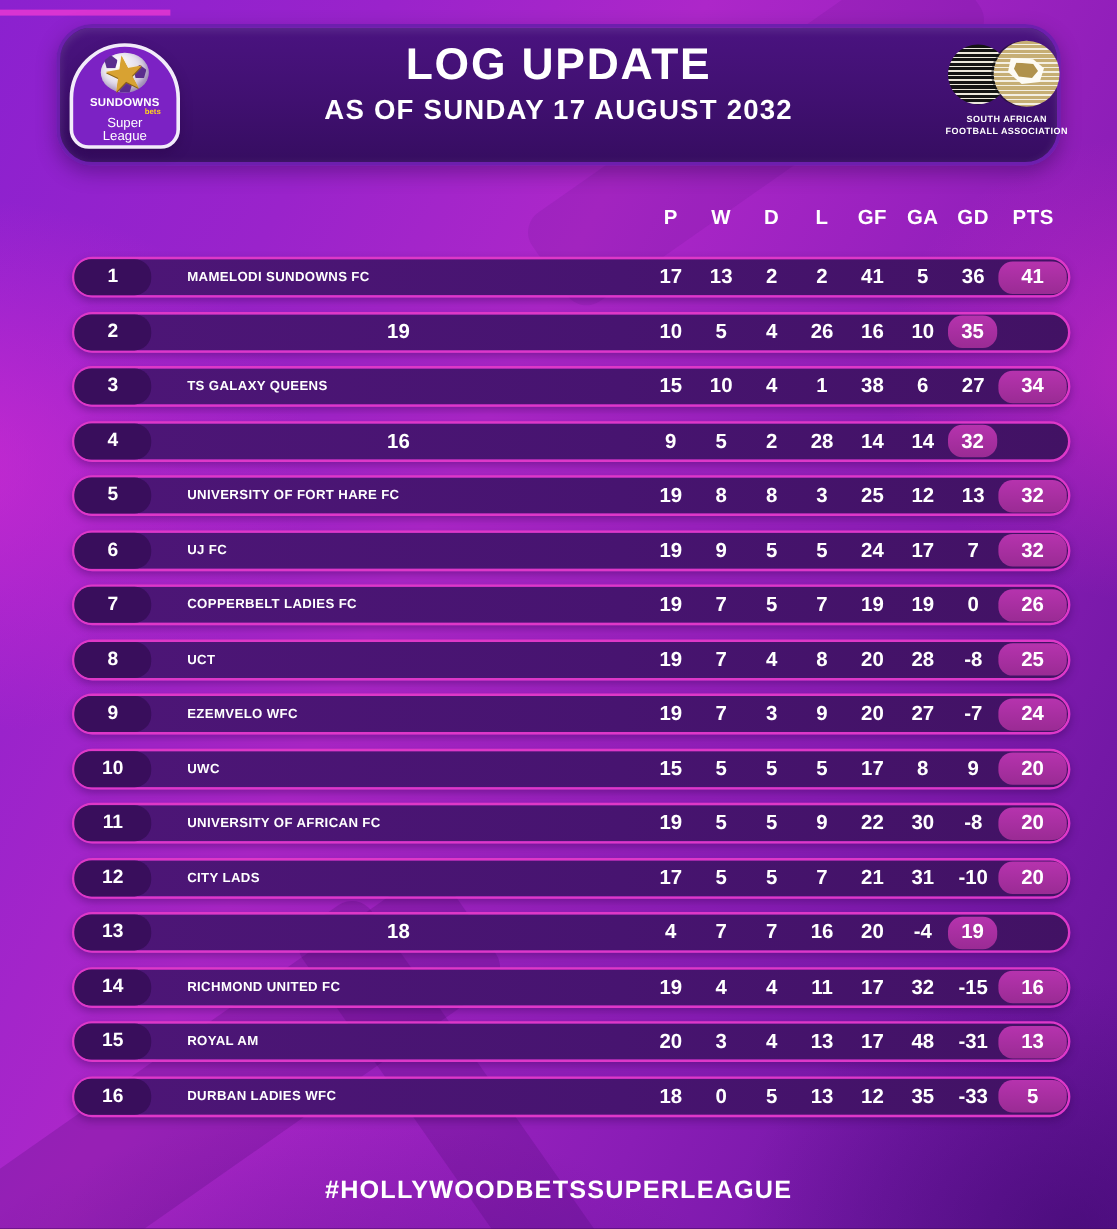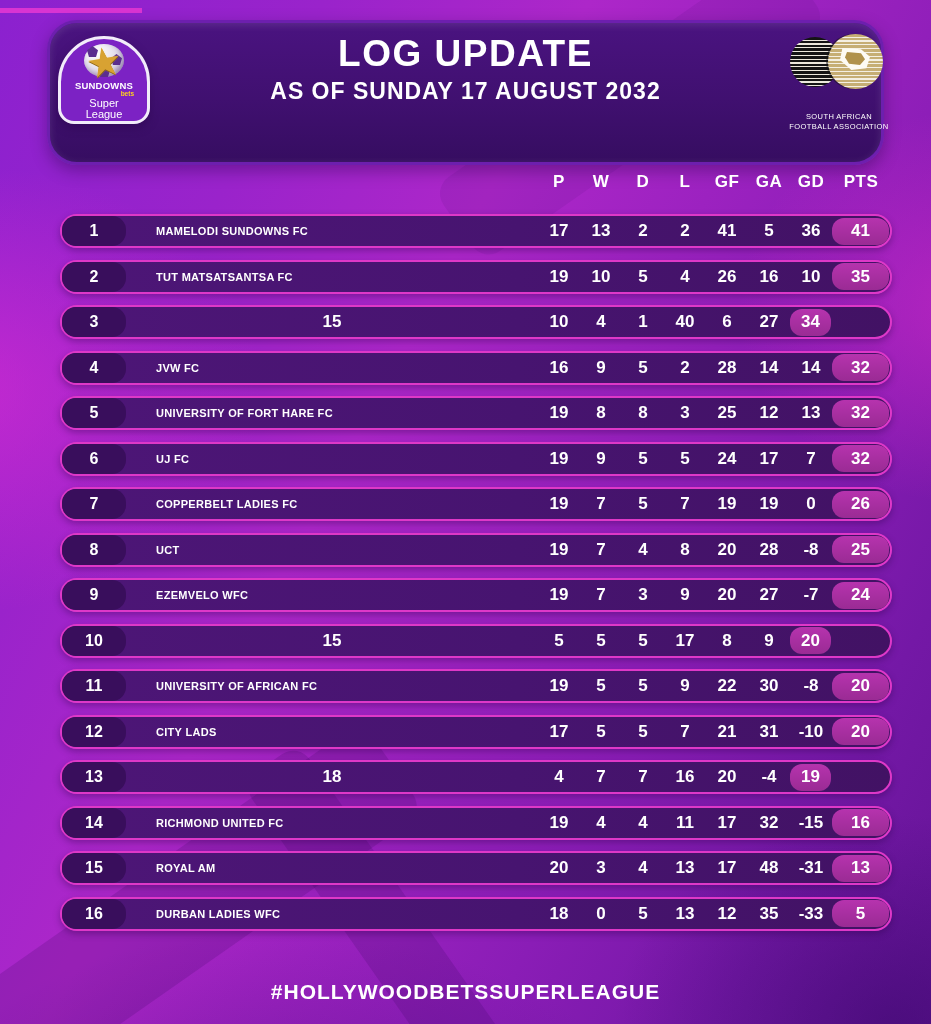--- a/index.html
+++ b/index.html
@@ -16,21 +16,21 @@
       linear-gradient(118deg, #8b21cf 0%, #9a23cb 22%, #ad27c9 40%, #9c22c0 55%, #8a1db6 70%, #7418a6 85%, #641496 100%);
   }
   .bg-stripe { position:absolute; background:rgba(55,8,95,0.18); transform:rotate(-35deg); border-radius:20px; }
   .bg-stripe.s1 { left:-80px; top:860px; width:520px; height:110px; }
   .bg-stripe.s2 { left:180px; top:900px; width:420px; height:70px; transform:rotate(55deg); }
   .bg-stripe.s3 { left:420px; top:60px; width:420px; height:90px; opacity:.5; }
   .top-streak { position:absolute; left:0; top:8px; width:142px; height:5px; background:#e637d2; opacity:.85; }
 
   
   .banner {
-    position:absolute; left:47px; top:20px; width:837px; height:145px;
+    position:absolute; left:47px; top:20px; width:837px; height:118px;
     border-radius:30px;
     background: linear-gradient(180deg, #4a1380 0%, #401070 55%, #360d61 100%);
     border:3px solid #6d1fae;
     box-shadow: inset 0 2px 8px rgba(255,255,255,0.12), 0 6px 16px rgba(30,0,60,0.35);
   }
   .titles { position:absolute; left:0; top:10px; width:100%; text-align:center; color:#fff; }
   .title { font-size:37px; font-weight:800; letter-spacing:1.5px; }
   .subtitle { font-size:23px; font-weight:800; letter-spacing:1px; margin-top:3px; }
 
   
@@ -61,21 +61,21 @@
   .safa-balls { position:relative; height:58px; }
   .safa-ball-l { position:absolute; left:12px; top:3px; width:50px; height:50px; border-radius:50%;
     background: repeating-linear-gradient(180deg, #141414 0 2.6px, #ece8dc 2.6px 3.8px); }
   .safa-ball-r { position:absolute; left:50px; top:0; width:55px; height:55px; border-radius:50%;
     background: repeating-linear-gradient(180deg, #c6ae74 0 2.6px, #f4efe2 2.6px 3.8px);
     box-shadow:-2px 0 0 rgba(20,20,20,.5); }
   .sa-map { position:absolute; left:12px; top:14px; width:30px; height:22px; background:#fdfbf4;
     clip-path:polygon(8% 0,70% 6%,100% 40%,88% 92%,38% 100%,0 55%); }
   .sa-map-inner { position:absolute; left:5px; top:4px; width:20px; height:13px; background:#b0924c;
     clip-path:polygon(10% 0,80% 10%,100% 55%,75% 100%,20% 90%,0 40%); }
-  .safa-text { margin-top:20px; color:#fff; font-size:7.5px; font-weight:400; letter-spacing:.4px; line-height:1.3; }
+  .safa-text { margin-top:3px; color:#fff; font-size:7.5px; font-weight:700; letter-spacing:.4px; line-height:1.3; }
 
   
   .col-headers {
     position:absolute; left:62px; top:169px; width:828px; height:26px;
     display:grid; grid-template-columns:64px 1fr repeat(7, 42px) 58px;
     align-items:center; color:#fff; font-size:17px; font-weight:800; letter-spacing:.5px;
     text-align:center; z-index:2;
   }
 
   
@@ -177,52 +177,51 @@
     <div class="stat">5</div>
     <div class="stat">36</div>
     <div class="pts-cell">
       <span class="pts-val">41</span>
     </div>
   </div>
       <div class="row">
     <div class="pos-cell">
       <span class="pos-num">2</span>
     </div>
-    <div class="team">TUT MATSATSANTSA FC</div>
     <div class="stat">19</div>
     <div class="stat">10</div>
     <div class="stat">5</div>
     <div class="stat">4</div>
     <div class="stat">26</div>
     <div class="stat">16</div>
     <div class="stat">10</div>
     <div class="pts-cell">
       <span class="pts-val">35</span>
     </div>
   </div>
       <div class="row">
     <div class="pos-cell">
       <span class="pos-num">3</span>
     </div>
+    <div class="team">TS GALAXY QUEENS</div>
     <div class="stat">15</div>
     <div class="stat">10</div>
     <div class="stat">4</div>
     <div class="stat">1</div>
-    <div class="stat">40</div>
+    <div class="stat">38</div>
     <div class="stat">6</div>
     <div class="stat">27</div>
     <div class="pts-cell">
       <span class="pts-val">34</span>
     </div>
   </div>
       <div class="row">
     <div class="pos-cell">
       <span class="pos-num">4</span>
     </div>
-    <div class="team">JVW FC</div>
     <div class="stat">16</div>
     <div class="stat">9</div>
     <div class="stat">5</div>
     <div class="stat">2</div>
     <div class="stat">28</div>
     <div class="stat">14</div>
     <div class="stat">14</div>
     <div class="pts-cell">
       <span class="pts-val">32</span>
     </div>
@@ -304,20 +303,21 @@
     <div class="stat">27</div>
     <div class="stat">-7</div>
     <div class="pts-cell">
       <span class="pts-val">24</span>
     </div>
   </div>
       <div class="row">
     <div class="pos-cell">
       <span class="pos-num">10</span>
     </div>
+    <div class="team">UWC</div>
     <div class="stat">15</div>
     <div class="stat">5</div>
     <div class="stat">5</div>
     <div class="stat">5</div>
     <div class="stat">17</div>
     <div class="stat">8</div>
     <div class="stat">9</div>
     <div class="pts-cell">
       <span class="pts-val">20</span>
     </div>

